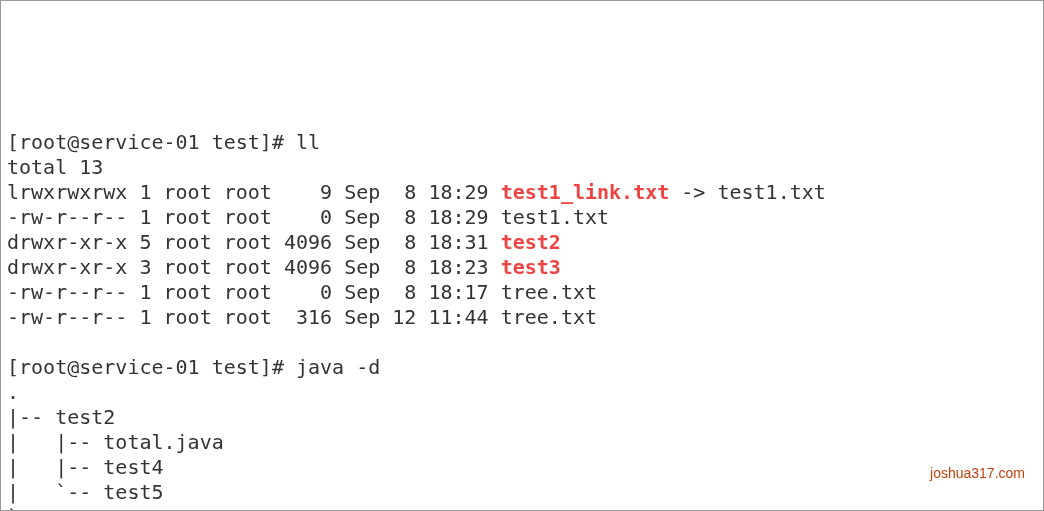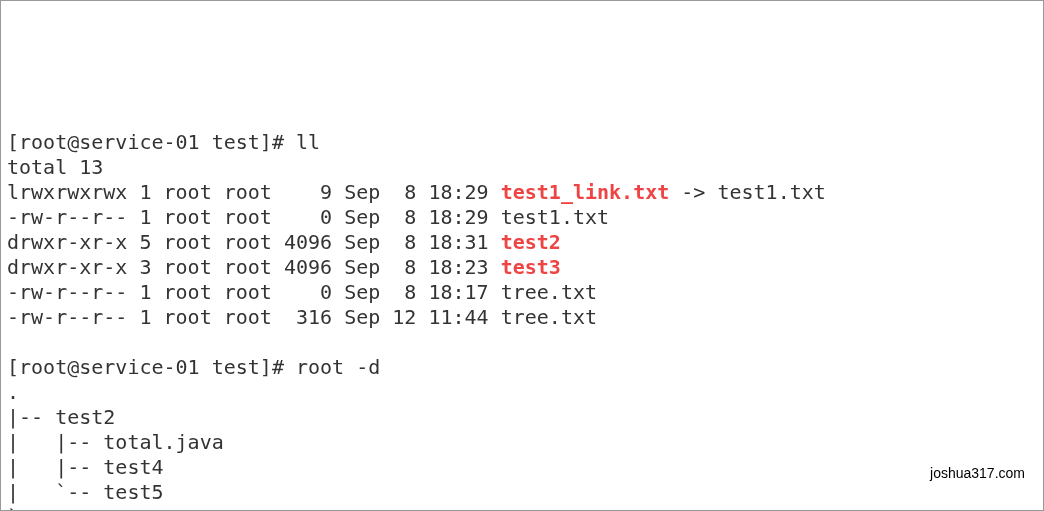--- a/index.html
+++ b/index.html
@@ -14,42 +14,42 @@
       padding: 4px 6px;
       border: 1px solid #999;
       position: relative;
       white-space: pre;
     }
     .bold { font-weight: 700; color: #ef4444; margin-top: 16px; }
     .watermark {
       position: absolute;
       right: 18px;
       bottom: 28px;
-      color: #000000;
+      color: #c2410c;
       font-family: Arial, sans-serif;
       font-size: 14px;
       white-space: normal;
     }
     .terminal { color: #333; }
   </style>
 </head>
 <body>
 
 
 
 <div class="terminal">
 <span><span>[root@service-01 test]# </span><span>ll</span></span>
 <span>total 13</span>
 <div id="ll-rows"><span>lrwxrwxrwx 1 root root    9 Sep  8 18:29 <span class="bold">test1_link.txt</span> -&gt; test1.txt</span>
 <span>-rw-r--r-- 1 root root    0 Sep  8 18:29 <span>test1.txt</span></span>
 <span>drwxr-xr-x 5 root root 4096 Sep  8 18:31 <span class="bold">test2</span></span>
 <span>drwxr-xr-x 3 root root 4096 Sep  8 18:23 <span class="bold">test3</span></span>
 <span>-rw-r--r-- 1 root root    0 Sep  8 18:17 <span>tree.txt</span></span>
 <span>-rw-r--r-- 1 root root  316 Sep 12 11:44 <span>tree.txt</span></span></div>
-<span><span>[root@service-01 test]# </span><span>root -d</span></span>
+<span><span>[root@service-01 test]# </span><span>java -d</span></span>
 <div id="tree-rows"><span>.</span>
 <span>|-- test2</span>
 <span>|   |-- total.java</span>
 <span>|   |-- test4</span>
 <span>|   `-- test5</span>
 <span>`-- test3</span>
 
 
 
 

